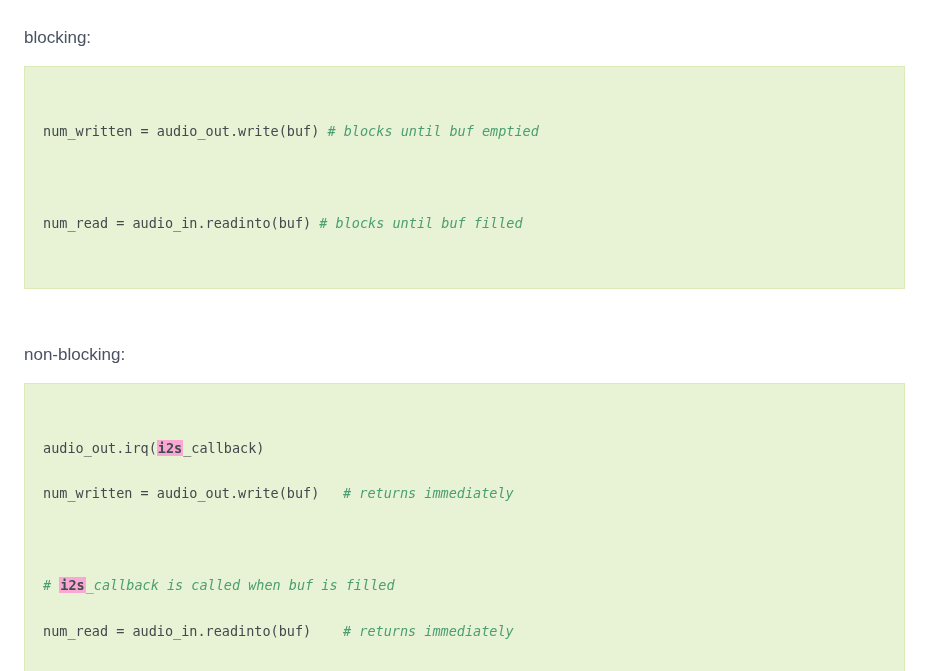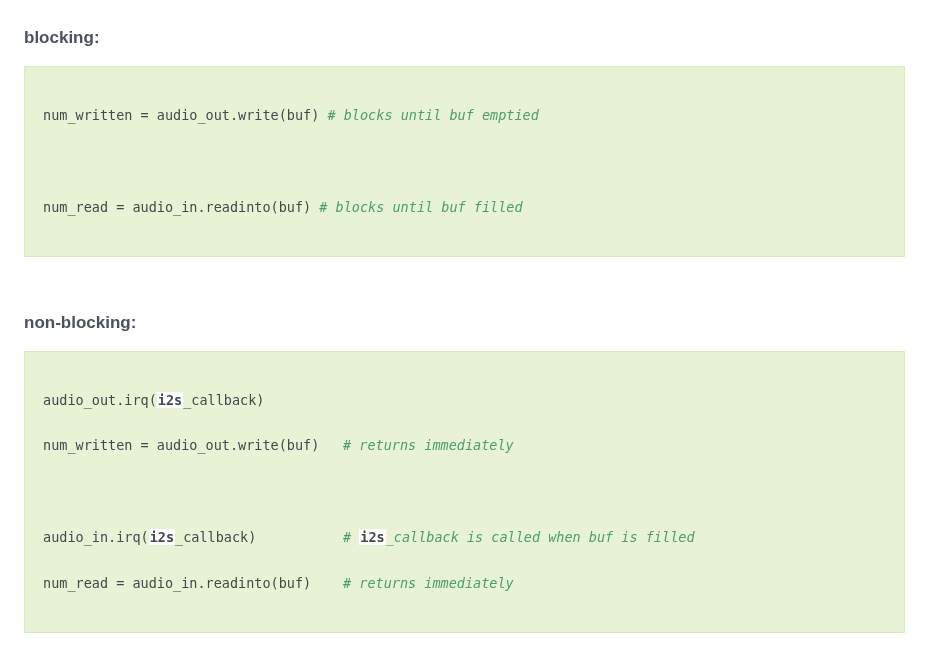--- a/index.html
+++ b/index.html
@@ -9,51 +9,51 @@
     }
     body {
       background: #ffffff;
       font-family: -apple-system, BlinkMacSystemFont, "Segoe UI", Arial, sans-serif;
       padding: 28px 24px 12px 24px;
       width: 929px;
     }
     .section-heading {
       color: #4b5162;
       font-size: 17px;
-      font-weight: 700;
+      font-weight: 400;
       margin-bottom: 18px;
       margin-top: 0;
     }
     .section-heading.mt {
       margin-top: 56px;
     }
     .code-block {
       background: #e8f3d6;
       border: 1px solid #dceab8;
-      padding: 14px 18px;
+      padding: 30px 18px;
       font-family: "DejaVu Sans Mono", Menlo, Consolas, "Courier New", monospace;
       font-size: 13.5px;
       line-height: 1.7;
       color: #414a4c;
       white-space: pre;
       overflow-x: auto;
     }
     .code-line {
       display: block;
     }
     .blank-line {
       display: block;
       height: 1.7em;
     }
     .comment {
       color: #4b9e6f;
       font-style: italic;
     }
     .hl {
-      background: #ffffff;
+      background: #f9a8d4;
       color: #414a4c;
       font-weight: bold;
       font-style: normal;
       padding: 0 1px;
       text-align: center;
     }
     .aligned-row {
       display: flex;
     }
     .col-left {
@@ -72,17 +72,17 @@
 <span class="code-line"><span>num_written = audio_out.write(buf) </span><span class="comment"># blocks until buf emptied</span></span>
 <span class="blank-line"></span>
 <span class="code-line"><span>num_read = audio_in.readinto(buf) </span><span class="comment"># blocks until buf filled</span></span>
 </div>
 
 <div class="section-heading mt">non-blocking:</div>
 <div class="code-block">
 <div class="aligned-row"><span class="col-left"><span>audio_out.irq(</span><span class="hl">i2s</span><span>_callback)</span></span></div>
 <div class="aligned-row"><span class="col-left">num_written = audio_out.write(buf)</span><span class="col-right comment"># returns immediately</span></div>
 <span class="blank-line"></span>
-<div class="aligned-row"><span class="col-left"><span>audio_in.irq(</span><span class="hl">i2s</span><span>_callback)</span></span><span class="col-right comment"><span># </span><span class="hl">i2s</span><span>_callback is called when buf is filled</span></span></div>
+<div class="aligned-row"><span class="col-right comment"><span># </span><span class="hl">i2s</span><span>_callback is called when buf is filled</span></span></div>
 <div class="aligned-row"><span class="col-left">num_read = audio_in.readinto(buf)</span><span class="col-right comment"># returns immediately</span></div>
 </div>
 
 <div class="section-heading mt">returns:</div>
 
 </body></html>

